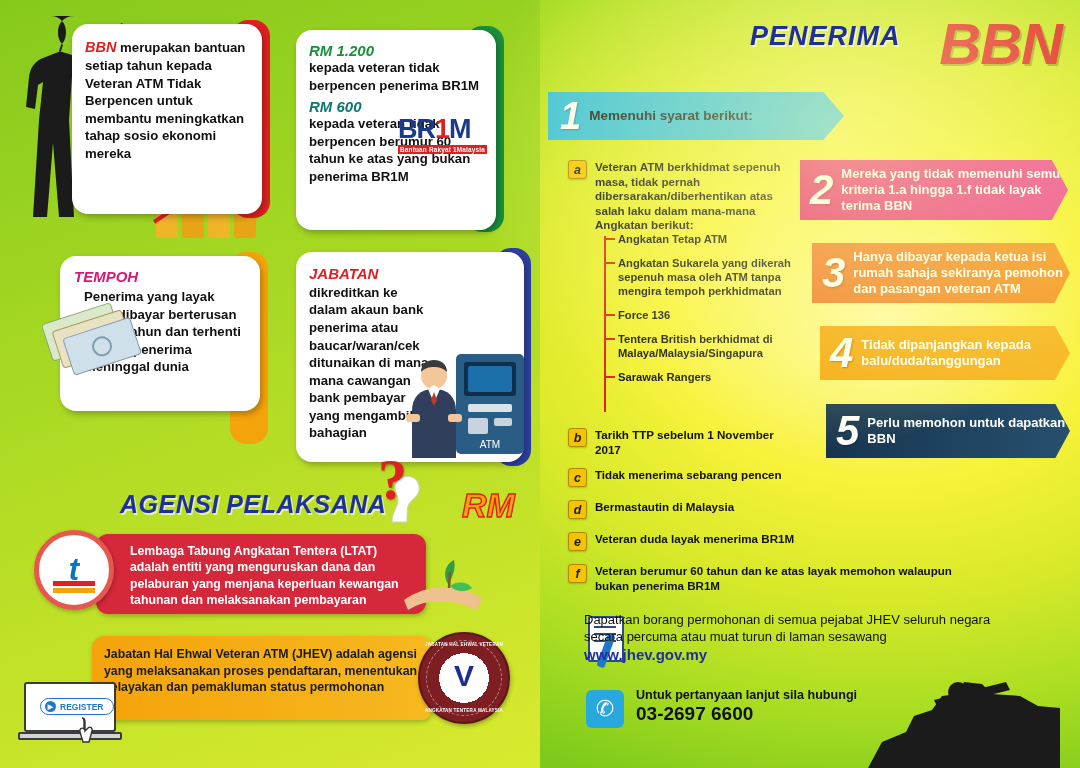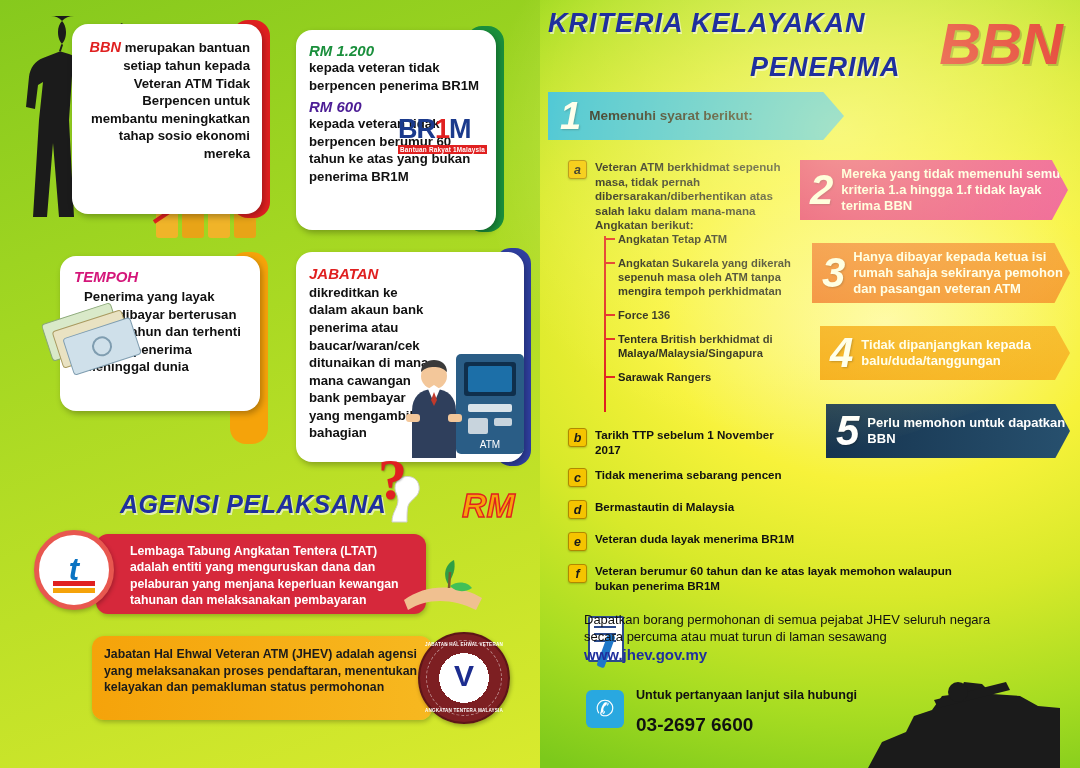--- a/index.html
+++ b/index.html
@@ -48,28 +48,28 @@
     font-weight: bold;
   }
   .lead {
     font-weight: bold;
     font-style: italic;
   }
 
   
   #card-bbn { left: 72px; top: 24px; width: 190px; height: 190px; z-index: 6; }
   #card-bbn-tab { left: 232px; top: 20px; width: 38px; height: 198px; background: #e02020; z-index: 5; }
-  #card-bbn .inner { padding: 14px 12px 10px 13px; text-align: right; }
+  #card-bbn .inner { padding: 14px 12px 10px 13px; }
   #card-bbn .lead { color: #e02020; font-size: 14.5px; }
 
   #card-rm { left: 296px; top: 30px; width: 200px; height: 200px; z-index: 6; }
   #card-rm-tab { left: 466px; top: 26px; width: 38px; height: 206px; background: #1a8f3c; z-index: 5; }
   #card-rm .inner { padding: 12px 12px 10px 13px; }
   #card-rm .amount { color: #1a8f3c; font-style: italic; font-weight: bold; font-size: 15px; }
-  #card-rm .amount2 { color: #4c1d95; font-style: italic; font-weight: bold; font-size: 15px; display: block; margin-top: 4px; }
+  #card-rm .amount2 { color: #0f766e; font-style: italic; font-weight: bold; font-size: 15px; display: block; margin-top: 4px; }
   #br1m-logo {
     position: absolute; right: 8px; top: 84px; width: 90px; height: 42px;
   }
   #br1m-logo .b1 {
     font-family: Liberation Sans, sans-serif;
     font-weight: bold; font-size: 27px; color: #1b3a8c; letter-spacing: -1px;
   }
   #br1m-logo .b1 .one { color: #e02020; }
   #br1m-logo .sub {
     background: #e02020; color: #fff; font-size: 6.4px; font-weight: bold;
@@ -280,21 +280,21 @@
     position: absolute; left: 2px; top: 0; width: 36px; height: 46px;
     background: #fff; border: 2px solid #2b4a8b; border-radius: 2px;
   }
   #form-icon .ln { position: absolute; left: 8px; width: 22px; height: 2.4px; background: #2b4a8b; }
   #form-icon .pen {
     position: absolute; left: 16px; top: 18px; width: 8px; height: 34px;
     background: #1f77c9; transform: rotate(20deg); border-radius: 2px;
   }
   #phone-block { position: absolute; left: 636px; top: 688px; width: 400px; }
   #phone-block .ptxt { font-size: 12.6px; font-weight: bold; color: #111; }
-  #phone-block .num { font-size: 19px; font-weight: bold; color: #111; margin-top: 12px; }
+  #phone-block .num { font-size: 19px; font-weight: bold; color: #111; margin-top: 1px; }
   #phone-icon {
     position: absolute; left: 586px; top: 690px; width: 38px; height: 38px;
     background: #29a8e0; border-radius: 6px;
     display: flex; align-items: center; justify-content: center;
     color: #fff; font-size: 22px;
   }
 
   
   .silhouette { position: absolute; fill: #1b1b1b; }
   #soldier { left: 6px; top: 8px; width: 150px; height: 230px; z-index: 4; }
@@ -434,23 +434,34 @@
     <div id="jhev-box">
       <div class="txt">Jabatan Hal Ehwal Veteran ATM (JHEV) adalah agensi yang melaksanakan proses pendaftaran, menentukan kelayakan dan pemakluman status permohonan</div>
     </div>
     <div id="jhev-seal">
       <div class="ring-text"></div>
       <div class="seal-lbl-top">JABATAN HAL EHWAL VETERAN</div>
       <div class="v">V</div>
       <div class="seal-lbl">ANGKATAN TENTERA MALAYSIA</div>
     </div>
 
+    <div id="register-widget">
+      <div class="screen">
+        <div class="btn">
+          <span class="play">▶</span>
+          <span>REGISTER</span>
+        </div>
+      </div>
+      <div class="base"></div>
+      <svg style="position:absolute;left:60px;top:34px;" width="26" height="30" viewBox="0 0 26 30">
+        <path d="M4 2c2 0 3 2 3 4v9l3-3c2-2 5 0 4 3l-3 11H5L2 16c-1-3 2-5 4-3V6c0-2 0-4-2-4z" fill="#ffffff" stroke="#333" stroke-width="1.4"></path>
+      </svg>
+    </div>
 
     <div id="title-wrap">
-      <div class="title-line l1">KRITERIA KELAYAKAN</div>
       <div class="title-line l2">PENERIMA</div>
     </div>
     <div id="bbn-big">BBN</div>
 
     <div class="banner" id="b1">
       <span class="bignum">1</span>
       <span class="btxt">Memenuhi syarat berikut:</span>
     </div>
     <div class="banner" id="b2">
       <span class="bignum">2</span>

